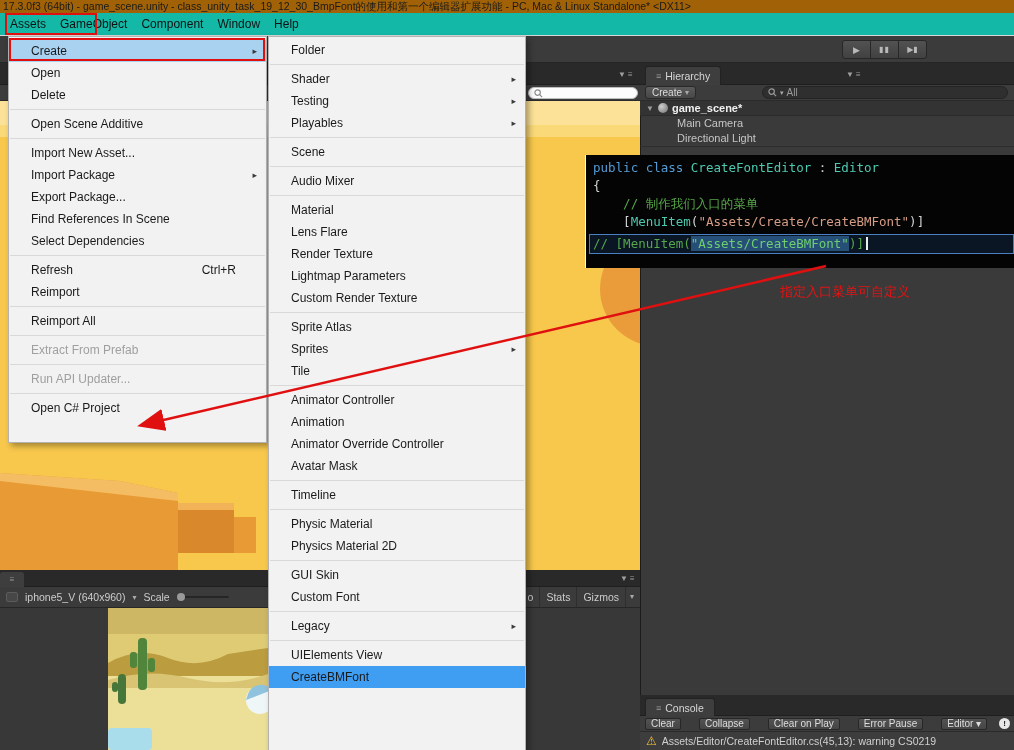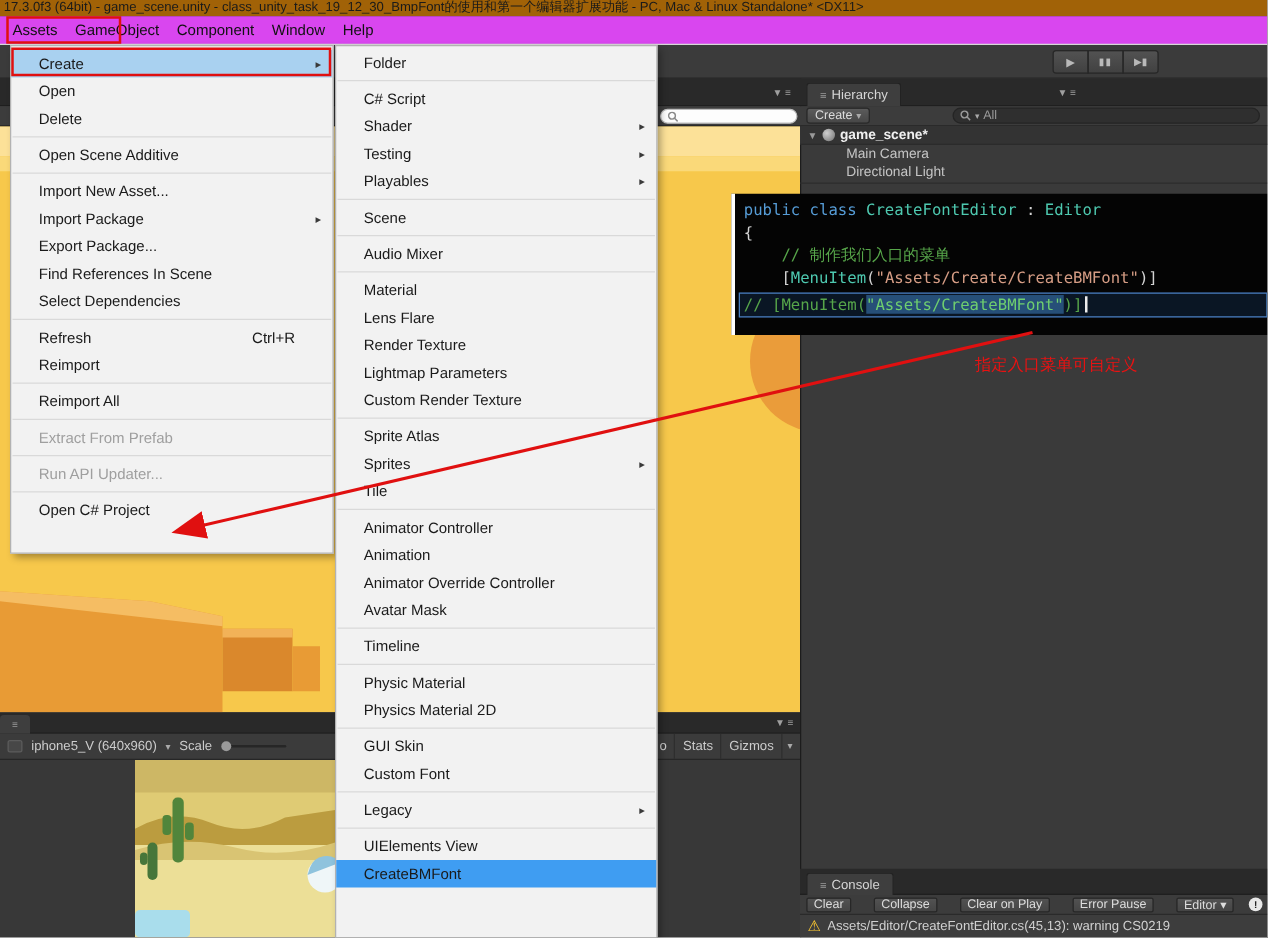--- a/index.html
+++ b/index.html
@@ -3,21 +3,21 @@
 <meta charset="utf-8">
 <style>
   *{margin:0;padding:0;box-sizing:border-box}
   html,body{background:#ffffff}
   #app{position:relative;width:1014px;height:750px;overflow:hidden;background:#3d3d3d;
        font-family:"Liberation Sans",sans-serif;-webkit-font-smoothing:antialiased}
 
   
   .titlebar{position:absolute;left:0;top:0;width:1014px;height:13px;background:#a16207;
             color:#1a1a1a;font-size:10.5px;line-height:13px;padding-left:3px;white-space:nowrap;overflow:hidden}
-  .menubar{position:absolute;left:0;top:13px;width:1014px;height:23px;background:#d946ef;
+  .menubar{position:absolute;left:0;top:13px;width:1014px;height:23px;background:#14b8a6;
            border-bottom:1px solid #d8d8d8;display:flex;align-items:stretch;padding-left:3px}
   .mb-item{padding:0 7px;font-size:12px;color:#111;display:flex;align-items:center}
 
   
   .main-toolbar{position:absolute;left:0;top:36px;width:1014px;height:27px;background:#3b3b3b;
                 border-bottom:1px solid #262626}
   .play-group{position:absolute;left:843px;top:4px;display:flex}
   .play-btn{width:29px;height:19px;background:linear-gradient(#525252,#414141);border:1px solid #272727;
             color:#b9b9b9;display:flex;align-items:center;justify-content:center;font-size:9px;margin-left:-1px}
   .play-btn:first-child{border-radius:3px 0 0 3px}
@@ -82,21 +82,21 @@
   .console-counts{position:absolute;right:4px;top:2px;display:flex;align-items:center;gap:3px}
   .circle-icon{width:11px;height:11px;border-radius:50%;background:#e8e8e8;color:#222;font-size:8px;font-weight:bold;
                display:flex;align-items:center;justify-content:center}
   .console-row{position:absolute;left:640px;top:732px;width:374px;height:18px;background:#3d3d3d;
                display:flex;align-items:center;gap:5px;padding-left:6px}
   .warn-tri{color:#fdc930;font-size:12px;line-height:12px}
   .console-msg{color:#d0d0d0;font-size:10.5px;white-space:nowrap;overflow:hidden}
 
   
   #code-overlay{position:absolute;left:585px;top:155px;width:429px;height:113px;background:#040404;z-index:15;
-                border-left:3px solid #ffffff;font-family:"DejaVu Sans Mono",monospace;font-size:12.5px;
+                border-left:1px solid #ffffff;font-family:"DejaVu Sans Mono",monospace;font-size:12.5px;
                 line-height:18px;padding:4px 0 0 7px;color:#d4d4d4}
   .cline{white-space:pre}
   .cs-keyword{color:#569cd6}.cs-type{color:#4ec9b0}.cs-plain{color:#d4d4d4}
   .cs-comment{color:#57a64a}.cs-string{color:#d69d85}
   .cs-comment-string{color:#6fcf6f;background:#264f78}
   #code-selected-line{white-space:pre;margin-top:3px;margin-left:-4px;border:1px solid #4a7fc1;background:#0a1624;
                       padding:0 3px;color:#57a64a}
   .caret{display:inline-block;width:2px;height:13px;background:#ececec;vertical-align:-2px;margin-left:2px}
   .code-annotation{position:absolute;left:780px;top:283px;color:#e81212;font-size:13px;z-index:16}
 
@@ -345,23 +345,20 @@
       <div class="mitem">
         <span class="mlabel">Open C# Project</span>
       </div>
     </div>
   <div id="create-menu" class="menu">
       <div class="mitem">
         <span class="mlabel">Folder</span>
       </div>
       <div class="msep"></div>
       <div class="mitem">
-        <span class="mlabel">C# Script</span>
-      </div>
-      <div class="mitem">
         <span class="mlabel">Shader</span>
         <span class="marrow">▸</span>
       </div>
       <div class="mitem">
         <span class="mlabel">Testing</span>
         <span class="marrow">▸</span>
       </div>
       <div class="mitem">
         <span class="mlabel">Playables</span>
         <span class="marrow">▸</span>

